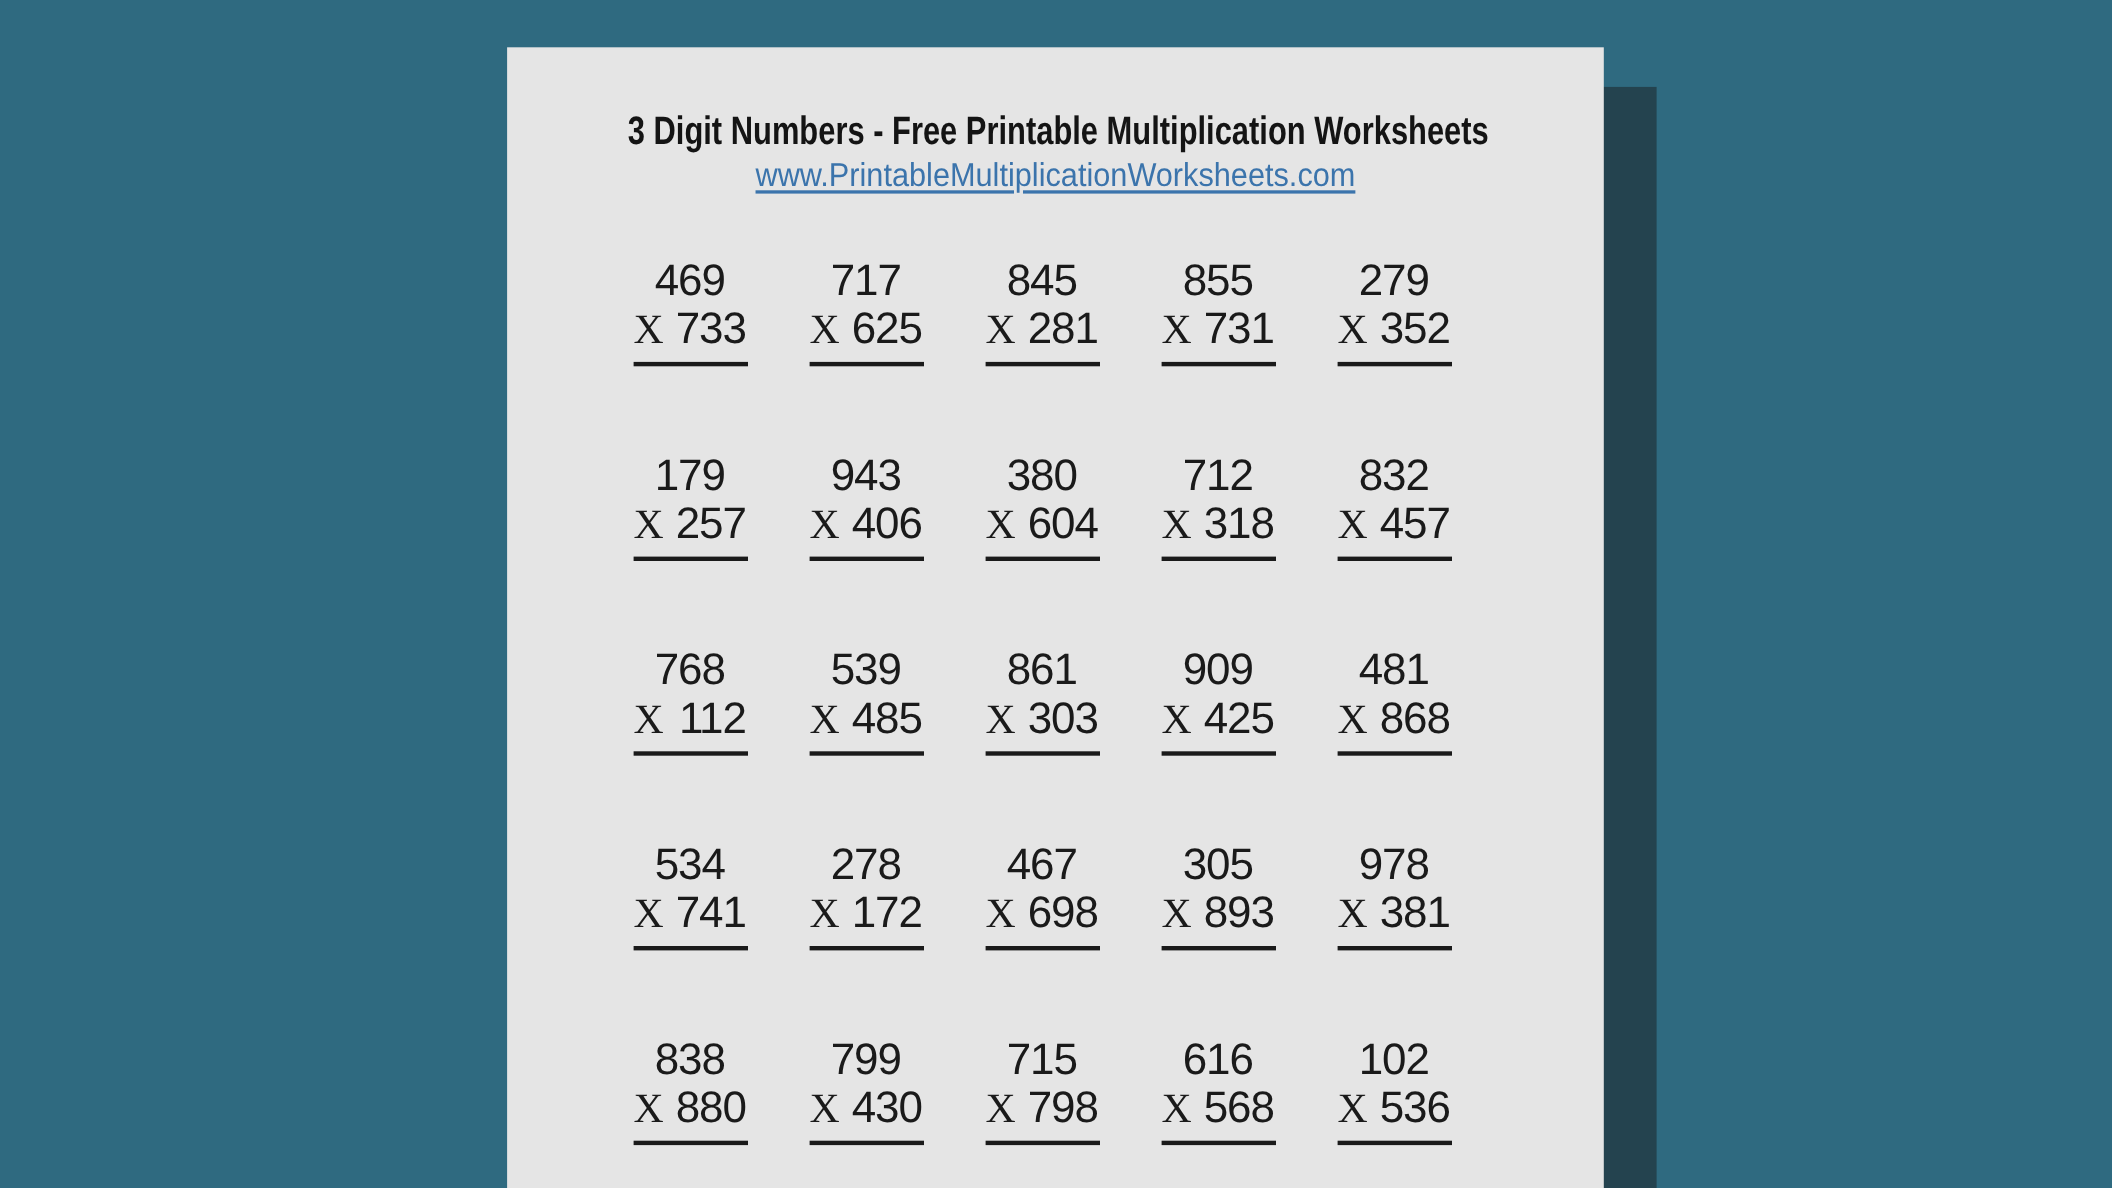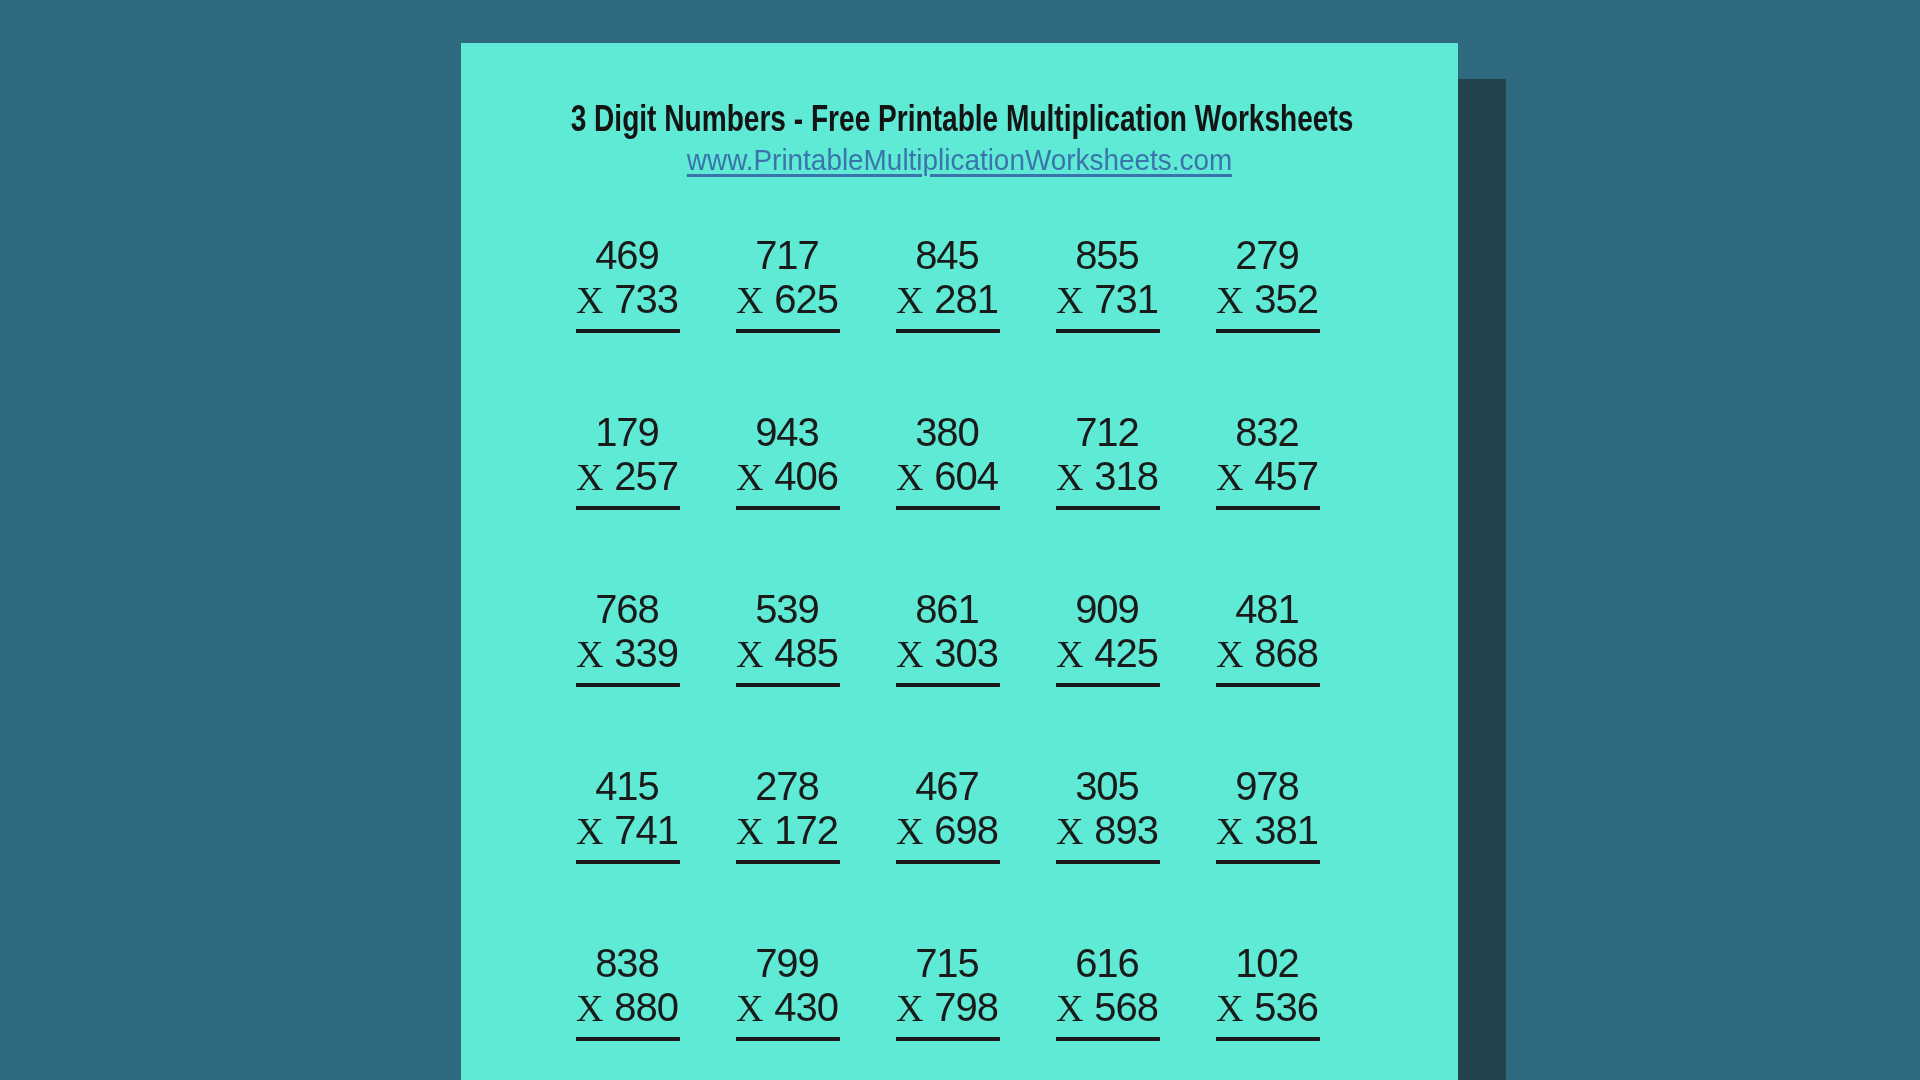--- a/index.html
+++ b/index.html
@@ -24,21 +24,21 @@
     width: 997px;
     height: 1001px;
     background: #24434f;
   }
   .page {
     position: absolute;
     left: 461px;
     top: 43px;
     width: 997px;
     height: 1037px;
-    background: #5eead4;
+    background: #e5e5e5;
   }
   .worksheet-title {
     position: absolute;
     left: 0;
     top: 56px;
     width: 997px;
     text-align: center;
     font-size: 36px;
     font-weight: bold;
     color: #141414;
@@ -198,21 +198,21 @@
             <span class="p-x">X</span>
             <span class="p-num">457</span>
           </div>
         <div class="p-rule"></div>
       </div>
 
       <div class="problem">
         <div class="p-top">768</div>
         <div class="p-bottom">
             <span class="p-x">X</span>
-            <span class="p-num">339</span>
+            <span class="p-num">112</span>
           </div>
         <div class="p-rule"></div>
       </div>
       <div class="problem">
         <div class="p-top">539</div>
         <div class="p-bottom">
             <span class="p-x">X</span>
             <span class="p-num">485</span>
           </div>
         <div class="p-rule"></div>
@@ -236,21 +236,21 @@
       <div class="problem">
         <div class="p-top">481</div>
         <div class="p-bottom">
             <span class="p-x">X</span>
             <span class="p-num">868</span>
           </div>
         <div class="p-rule"></div>
       </div>
 
       <div class="problem">
-        <div class="p-top">415</div>
+        <div class="p-top">534</div>
         <div class="p-bottom">
             <span class="p-x">X</span>
             <span class="p-num">741</span>
           </div>
         <div class="p-rule"></div>
       </div>
       <div class="problem">
         <div class="p-top">278</div>
         <div class="p-bottom">
             <span class="p-x">X</span>

